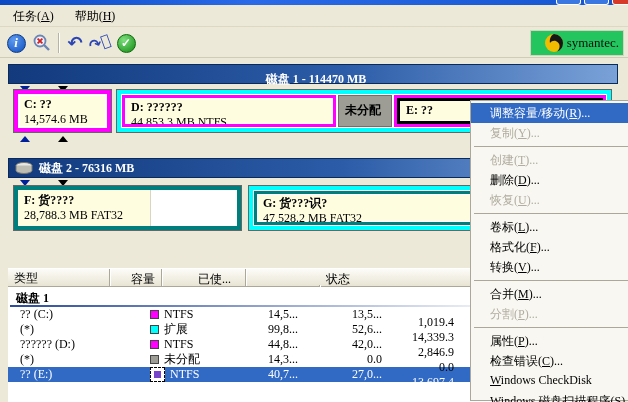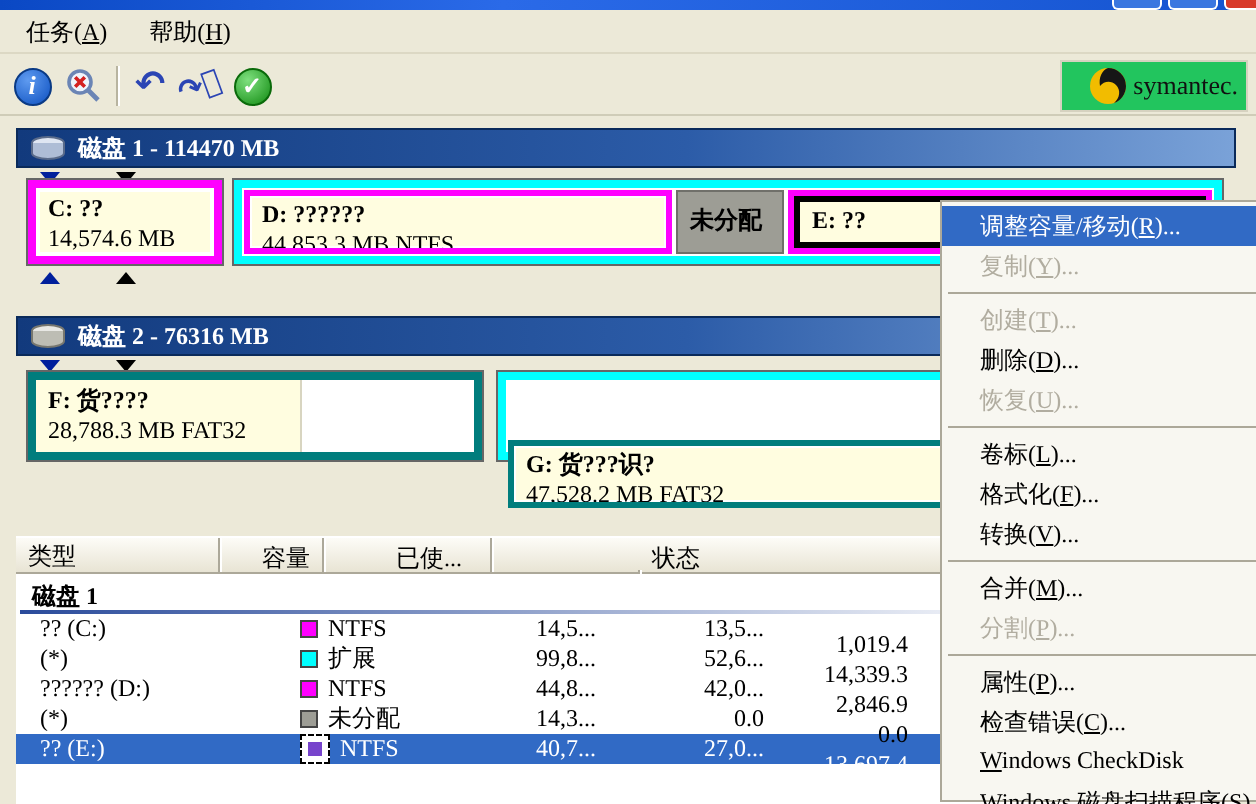--- a/index.html
+++ b/index.html
@@ -134,21 +134,21 @@
     </div>
     <div class="brand">
       <svg width="20" height="20" viewBox="0 0 20 20">
         <circle cx="10" cy="10" r="9" fill="#f2bc00"></circle>
         <path d="M10 1 a9 9 0 0 1 9 9 a9 9 0 0 1 -6 8.5 c 3-2.5 3.5-6.5 1-9 c-2.5-2.5-6-2-8 0.5 c-0.8-4 1-8 4-9 z" fill="#161616"></path>
       </svg>
       <span class="brand-text">symantec.</span>
     </div>
   </div>
 
-  <div class="disk-header" style="top:64px;">
+  <div class="disk-header" style="top:64px;flex-direction:column;">
     <svg class="disk-icon" viewBox="0 0 18 12">
       <ellipse cx="9" cy="3.5" rx="8" ry="3" fill="#dfe6f2" stroke="#5a6b8a"></ellipse>
       <path d="M1 3.5 v5 a8 3 0 0 0 16 0 v-5" fill="#aebdd6" stroke="#5a6b8a"></path>
     </svg>
     <span>磁盘 1 - 114470 MB</span>
   </div>
   <div class="marker down navy" style="left:20px; top:86px;"></div>
   <div class="marker down" style="left:58px; top:86px;"></div>
 
   <div class="pbox" style="left:14px; top:90px; width:97px; height:42px; border:4px solid #ff00ff;">
@@ -192,21 +192,21 @@
   <div class="pbox" style="left:14px; top:186px; width:227px; height:44px; border:4px solid #007d7d; background:#fff;">
     <div style="display:flex; width:100%; height:100%; box-shadow:inset 0 0 0 1px #fff;">
       <div style="width:132px; background:#fffde0; padding:3px 0 0 6px; overflow:visible;">
         <div class="pline1">F: 货????</div>
         <div class="pline2">28,788.3 MB  FAT32</div>
       </div>
       <div style="flex:1; background:#fff; border-left:1px solid #d8d5c0;"></div>
     </div>
   </div>
   <div class="ext-box" style="left:249px; top:186px; width:362px; height:44px;">
-    <div class="pbox" style="position:relative; width:100%; height:100%; border:3px solid #007d7d; box-shadow:none;margin-top:29px;">
+    <div class="pbox" style="position:relative; width:100%; height:100%; border:3px solid #007d7d; box-shadow:none;">
       <div class="inner" style="box-shadow:inset 0 0 0 1px #fff; padding-top:2px;">
         <div class="pline1">G: 货???识?</div>
         <div class="pline2">47,528.2 MB  FAT32</div>
       </div>
     </div>
   </div>
 
   <div class="thead">
     <div class="hc c2" style="padding-left:6px;">类型</div>
     <div class="hc c3">容量 MB</div>

